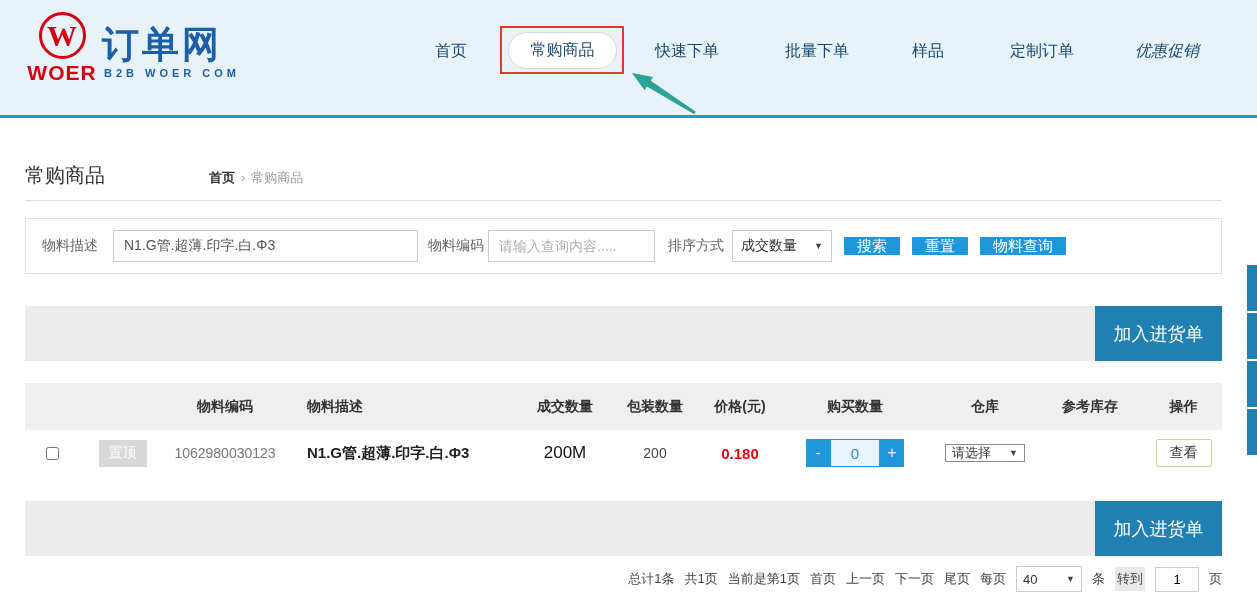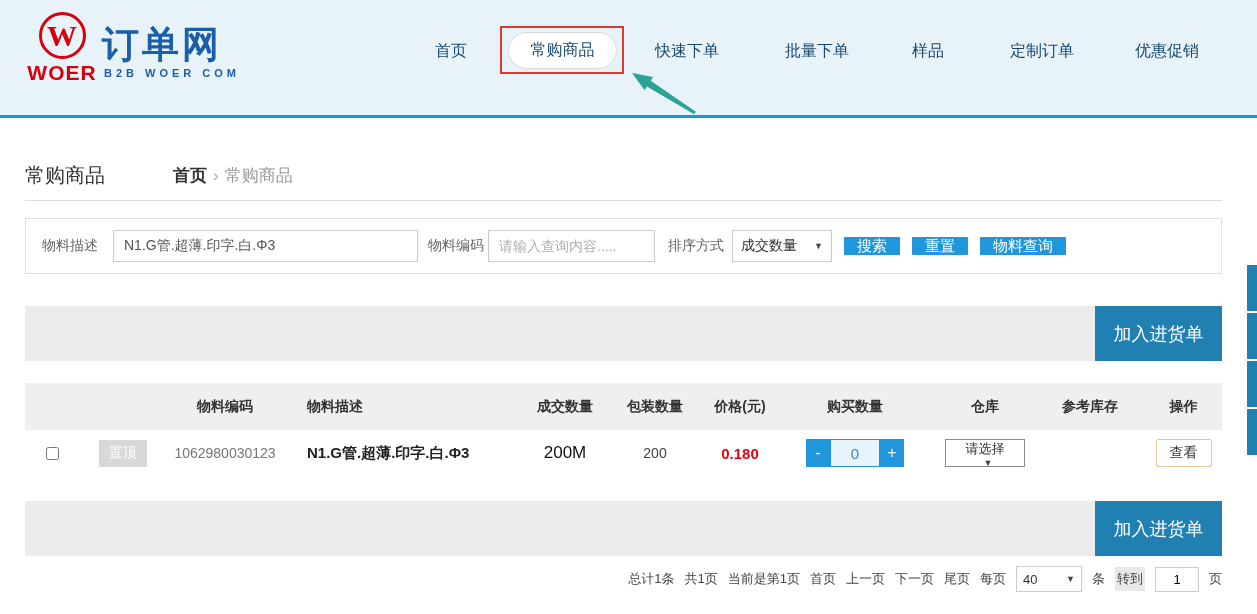--- a/index.html
+++ b/index.html
@@ -22,21 +22,21 @@
               border:1px solid #d9d9d9; border-radius:19px; display:flex; align-items:center; justify-content:center;
               font-size:16px; color:#17496e; cursor:pointer; }
   .anno-box { position:absolute; left:500px; top:26px; width:124px; height:48px; border:2px solid #dd3a2e; pointer-events:none; }
   .anno-arrow { position:absolute; left:0; top:0; width:1257px; height:130px; pointer-events:none; }
 
   
   .main { padding:0 35px 0 25px; }
 
   .title-row { display:flex; align-items:flex-end; margin-top:44px; padding-bottom:11px; border-bottom:1px solid #ddd; }
   .page-title { font-size:20px; color:#333; }
-  .crumbs { margin-left:68px; font-size:17px; color:#999; padding-bottom:2px; }
+  .crumbs { margin-left:104px; font-size:13px; color:#999; padding-bottom:2px; }
   .crumb-home { color:#333; font-weight:bold; cursor:pointer; }
   .crumb-sep { margin:0 6px; color:#aaa; }
 
   .filter-bar { margin-top:17px; height:56px; border:1px solid #e0e0e0; background:#fff;
                 display:flex; align-items:center; padding:0 16px; }
   .f-label { font-size:14px; color:#666; white-space:nowrap; }
   .text-input { height:32px; border:1px solid #ccc; background:#fff; font-size:14px; color:#555;
                 padding:0 10px; outline:none; font-family:inherit; }
   .text-input::placeholder { color:#b0b0b0; }
   .inp-desc { width:305px; margin-left:15px; }
@@ -67,21 +67,21 @@
              cursor:pointer; font-family:inherit; }
   .cell-code { color:#777; }
   .cell-desc { text-align:left !important; padding-left:22px; font-weight:bold; color:#222; font-size:15px; }
   .cell-deal { font-weight:normal; font-size:17px; color:#111; }
   .cell-price { color:#e60012; font-weight:bold; font-size:15px; }
   .stepper { display:inline-flex; align-items:stretch; height:28px; vertical-align:middle; }
   .step-btn { width:24px; background:#2096dd; color:#eaf6ff; border:none; font-size:16px; line-height:28px;
               cursor:pointer; font-family:inherit; }
   .step-val { width:50px; height:28px; border:1px solid #2096dd; background:#e8f4fc; color:#3a86c8;
               text-align:center; font-size:15px; outline:none; font-family:inherit; }
-  .sel-wh { width:80px; height:28px; border:1px solid #8a8a8a; padding:0 6px; font-size:13px;flex-direction:column; }
+  .sel-wh { width:80px; height:18px; border:1px solid #8a8a8a; padding:0 6px; font-size:13px; }
   .btn-view { padding:4px 13px; background:#fff; border:1px solid #e3c795; color:#333; font-size:14px;
               cursor:pointer; border-radius:2px; font-family:inherit; }
 
   .pager { margin-top:10px; display:flex; justify-content:flex-end; align-items:center; gap:10px;
            font-size:13px; color:#444; }
   .pager .lnk { cursor:pointer; }
   .sel-pp { width:66px; height:26px; font-size:13px; padding:0 6px; }
   .goto-label { background:#e9e9e9; padding:3px 2px; }
   .goto-input { width:44px; height:25px; border:1px solid #ccc; text-align:center; font-size:13px;
                 outline:none; font-family:inherit; }
@@ -103,21 +103,21 @@
     </div>
     <div class="site-name">订单网</div>
     <div class="site-tagline">B2B WOER COM</div>
 
     <span class="nav-item" style="left:435px;">首页</span>
     <span class="nav-pill">常购商品</span>
     <span class="nav-item" style="left:655px;">快速下单</span>
     <span class="nav-item" style="left:785px;">批量下单</span>
     <span class="nav-item" style="left:912px;">样品</span>
     <span class="nav-item" style="left:1010px;">定制订单</span>
-    <span class="nav-item" style="left:1135px;">优惠促销</span>
+    <span class="nav-item" style="left:1135px;font-style:italic;">优惠促销</span>
 
     <div class="anno-box"></div>
     <svg class="anno-arrow" viewBox="0 0 1257 130">
       <polygon points="632,73 653,77 650.7,80.7 695.8,111.7 694.2,114.3 646.9,86.5 644.6,90.3" fill="#2ba396"></polygon>
     </svg>
   </div>
 
   <div class="main">
 
     <div class="title-row">

